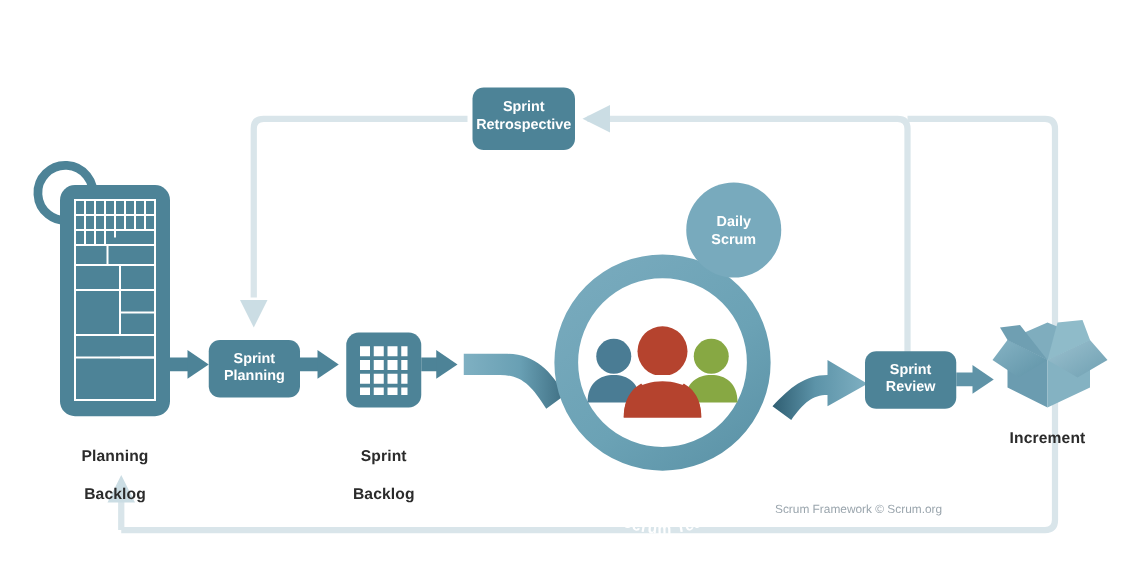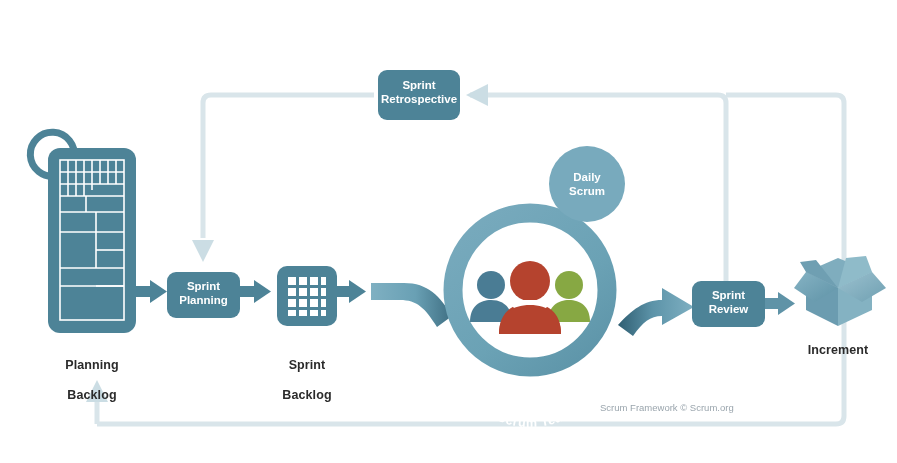--- a/index.html
+++ b/index.html
@@ -239,15 +239,15 @@
     <span>Backlog</span>
   </div>
 
   <div class="node-label" style="left:257px;top:343px;width:100px;">
     <span>Sprint</span><br>
     <span>Backlog</span>
   </div>
 
   <div class="node-label" style="left:788px;top:343px;width:100px;text-align:center;">Increment</div>
 
-  <div class="credit" style="left:600px;top:402px;text-align:right;">Scrum Framework © Scrum.org</div>
+  <div class="credit" style="left:620px;top:402px;text-align:right;">Scrum Framework © Scrum.org</div>
 
 </div>
 
 </body></html>

